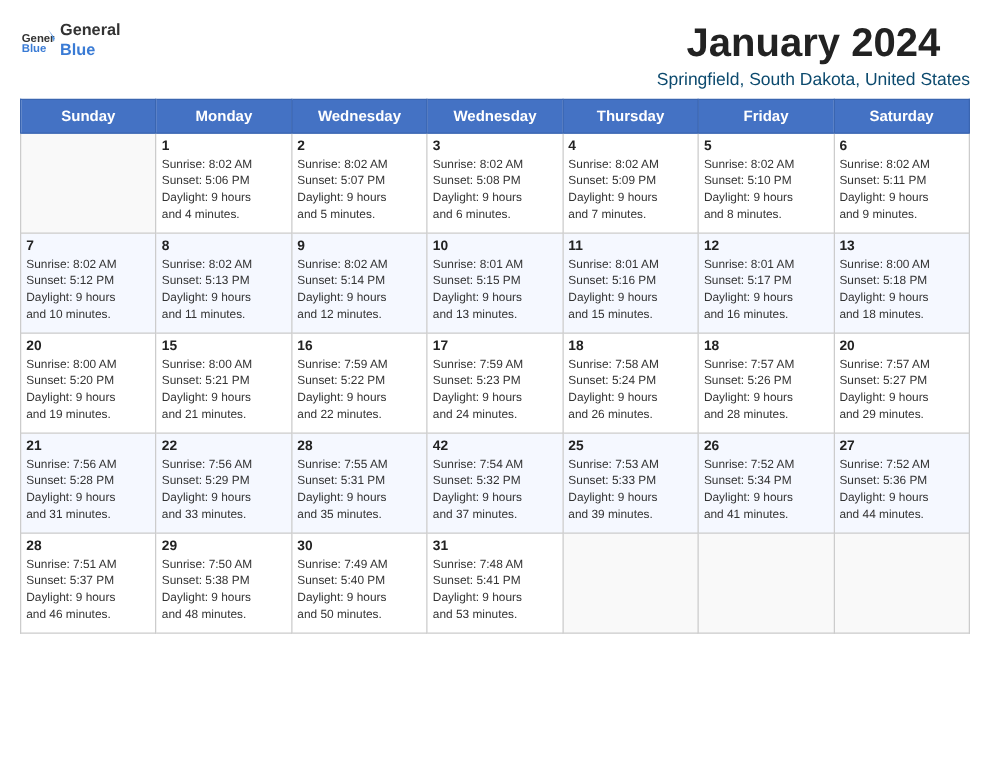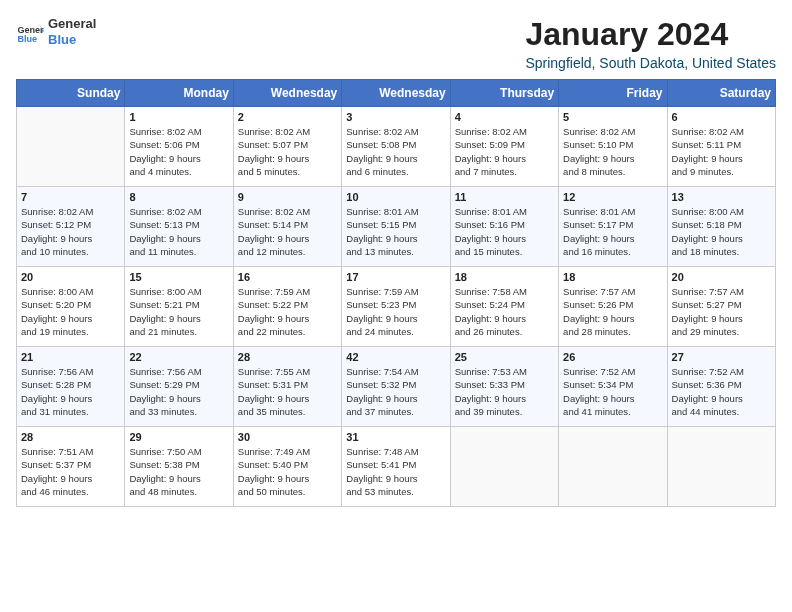--- a/index.html
+++ b/index.html
@@ -28,21 +28,21 @@
       font-weight: bold;
       line-height: 1.2;
     }
     .logo-text span:first-child { color: #333; }
     .logo-text span:last-child { color: #3a7bd5; }
     .logo-icon {
       width: 28px;
       height: 28px;
     }
     .title-area {
-      text-align: left;
+      text-align: center;
     }
     .month-title {
       font-size: 32px;
       font-weight: bold;
       color: #222;
     }
     .location-title {
       font-size: 14px;
       color: #0c4a6e;
       margin-top: 2px;
@@ -53,21 +53,21 @@
       table-layout: fixed;
     }
     thead tr {
       background-color: #4472c4;
     }
     thead th {
       color: #fff;
       font-size: 12px;
       font-weight: bold;
       padding: 6px 4px;
-      text-align: right;
+      text-align: center;
       border: 1px solid #3a65b0;
     }
     tbody tr {
       vertical-align: top;
     }
     tbody td {
       border: 1px solid #ccc;
       padding: 4px;
       font-size: 10px;
       color: #333;

